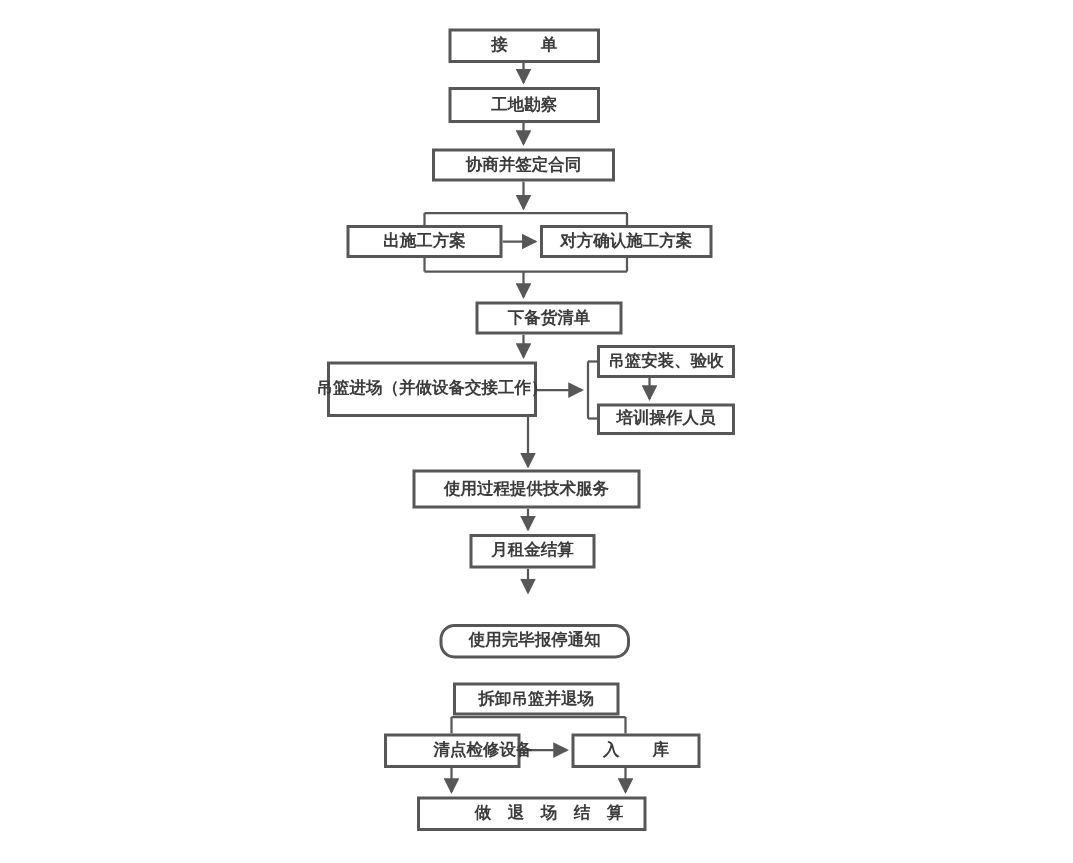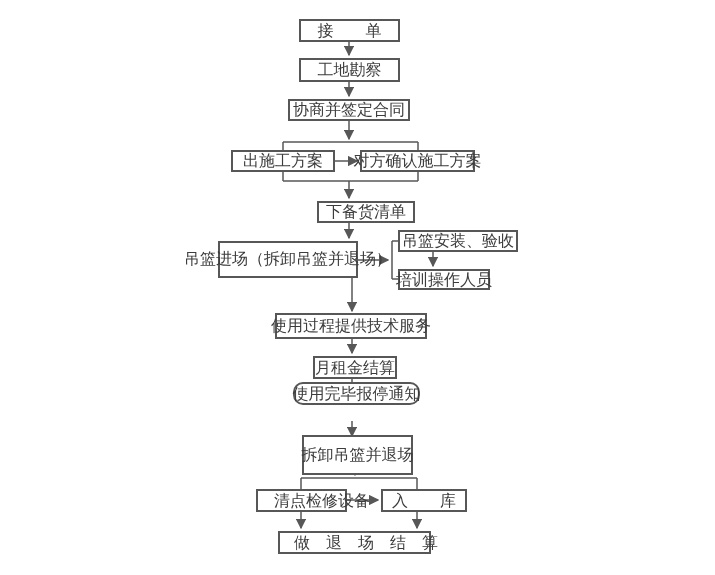--- a/index.html
+++ b/index.html
@@ -15,22 +15,22 @@
     position: absolute;
     left: 0; top: 0;
     width: 715px; height: 575px;
   }
   .node {
     position: absolute;
     box-sizing: border-box;
     border: 2px solid #575757;
     background: #ffffff;
     color: #3c3c3c;
-    font-size: 16px;
-    font-weight: normal;
+    font-size: 11px;
+    font-weight: bold;
     display: flex;
     align-items: center;
     justify-content: center;
     text-align: center;
     white-space: nowrap;
     line-height: 1.35;
   }
   .node.two-line { flex-direction: row; line-height: 1.3; }
 </style>
 </head>
@@ -98,34 +98,34 @@
   <div class="node" style="left:231px; top:150px; width:104px; height:22px;">出施工方案</div>
 
   <div class="node" style="left:288px; top:99px; width:122px; height:22px;">协商并签定合同</div>
 
   <div class="node" style="left:360px; top:150px; width:115px; height:22px;">对方确认施工方案</div>
 
   <div class="node" style="left:298px; top:201px; width:98px; height:22px;margin-left:19px;">下备货清单</div>
 
   <div class="node two-line" style="left:218px; top:241px; width:140px; height:37px;">
     <span>吊篮进场</span>
-    <span>（拆卸吊篮并退场）</span>
+    <span>（并做设备交接工作）</span>
   </div>
 
-  <div class="node" style="left:398px; top:230px; width:120px; height:22px;text-align:center;">吊篮安装、验收</div>
+  <div class="node" style="left:398px; top:230px; width:92px; height:22px;text-align:center;">吊篮安装、验收</div>
 
   <div class="node" style="left:398px; top:269px; width:92px; height:21px;">培训操作人员</div>
 
   <div class="node" style="left:275px; top:313px; width:152px; height:26px;">使用过程提供技术服务</div>
 
   <div class="node" style="left:313px; top:356px; width:84px; height:23px;">月租金结算</div>
 
-  <div class="node" style="left:293px; top:382px; width:127px; height:23px;border-radius:10px;">使用完毕报停通知</div>
+  <div class="node" style="left:293px; top:416px; width:127px; height:23px;border-radius:10px;">使用完毕报停通知</div>
 
-  <div class="node" style="left:302px; top:435px; width:111px; height:40px;">拆卸吊篮并退场</div>
+  <div class="node" style="left:302px; top:455px; width:111px; height:22px;">拆卸吊篮并退场</div>
 
   <div class="node" style="left:256px; top:489px; width:91px; height:23px;padding-left:41px;">清点检修设备</div>
 
   <div class="node" style="left:381px; top:489px; width:86px; height:23px;">入　　库</div>
 
   <div class="node" style="left:278px; top:531px; width:153px; height:23px;padding-left:23px;">做　退　场　结　算</div>
 
 </div>
 
 </body></html>

